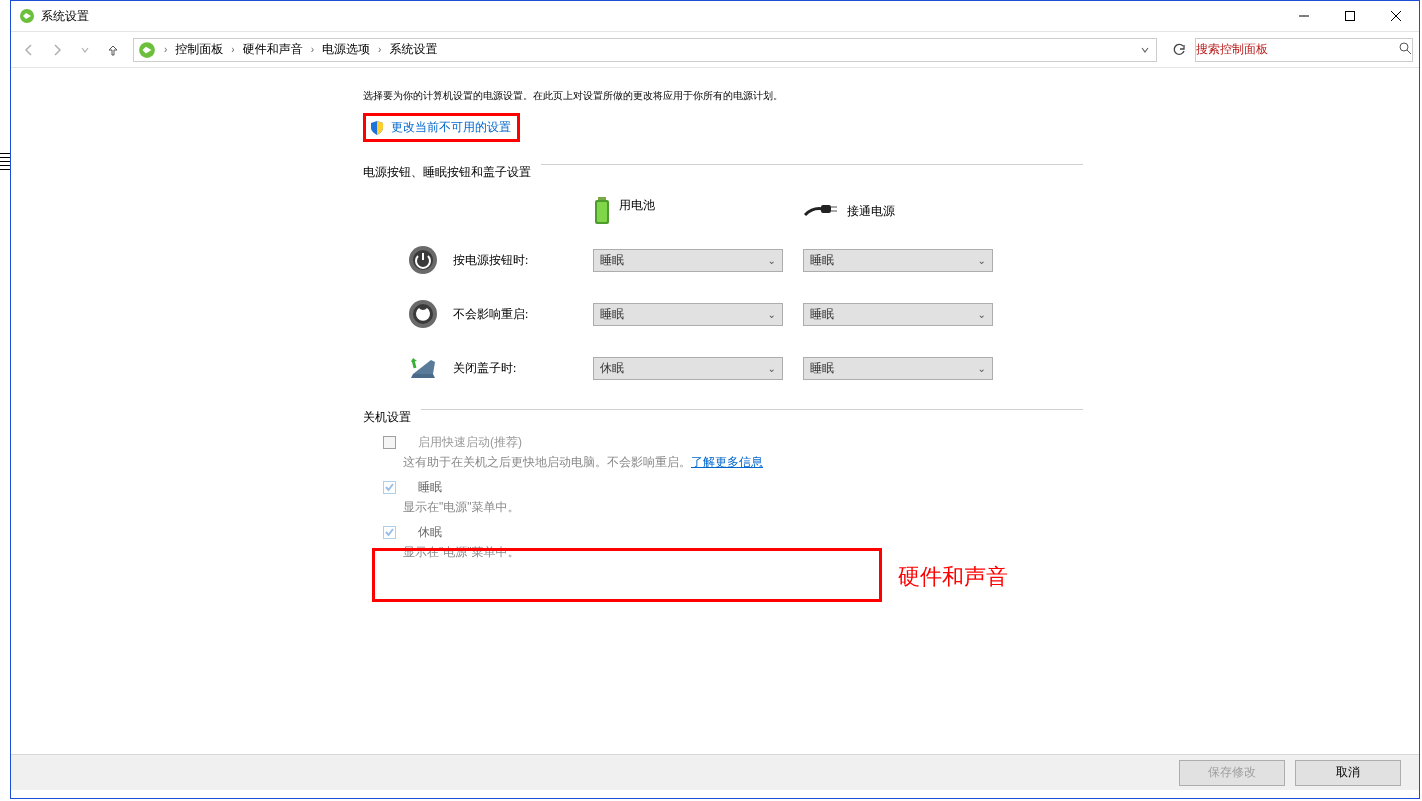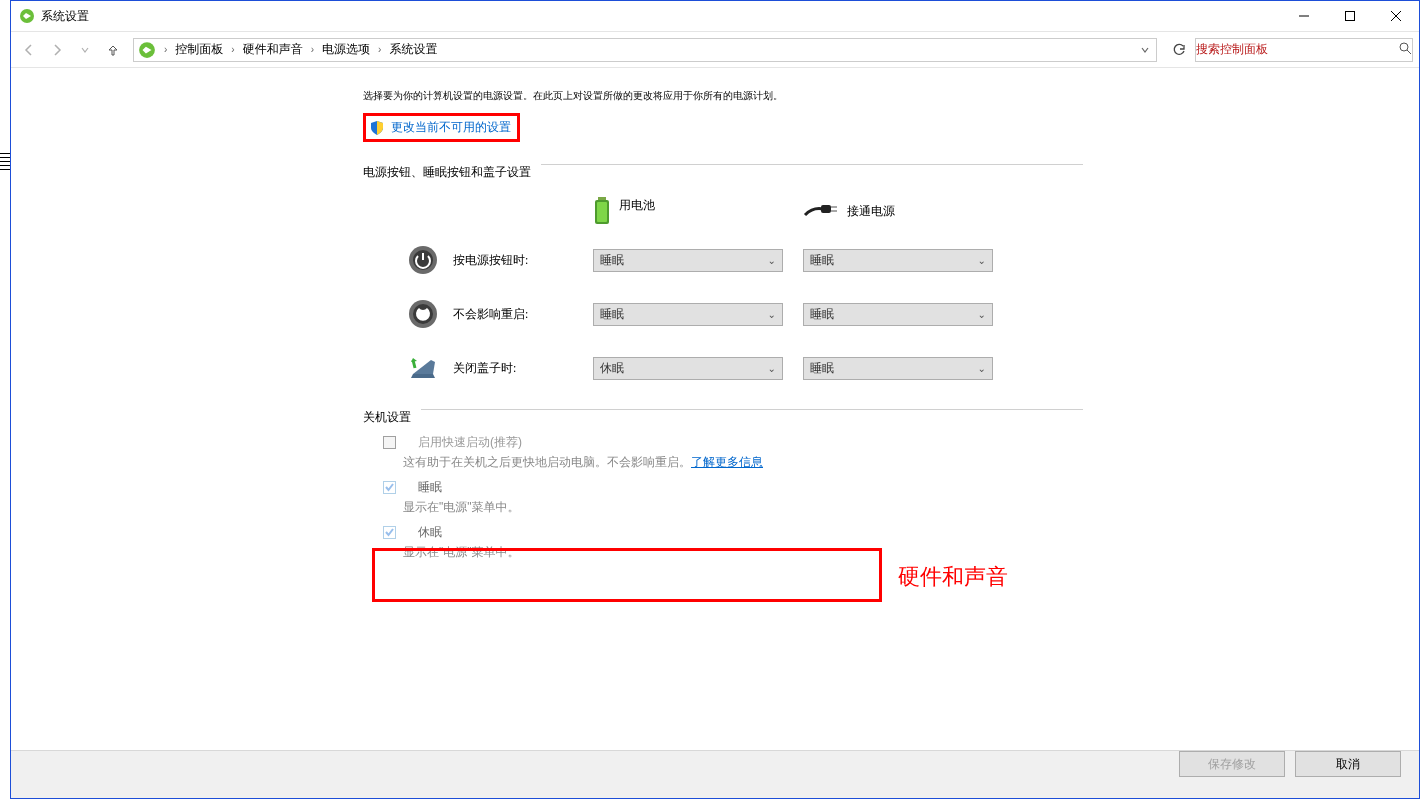--- a/index.html
+++ b/index.html
@@ -49,21 +49,21 @@
 .sd-check { width: 13px; height: 13px; border: 1px solid #a0a0a0; display: inline-flex; align-items: center; justify-content: center; }
 .sd-check.unchecked { background: #f5f5f5; }
 .sd-check.checked-dim { border-color: #b0d0e8; }
 .sd-check.checked-dim svg { opacity: 0.45; }
 .sd-title { color: #999; }
 .sd-title.dark { color: #666; }
 .sd-sub { margin: 3px 0 0 20px; color: #888; }
 .learnmore { color: #0066cc; text-decoration: underline; }
 .redbox1 { position: absolute; border: 3px solid #ff0000; left: 361px; top: 480px; width: 510px; height: 54px; pointer-events: none; }
 .annot { position: absolute; left: 887px; top: 494px; color: #ff0000; font-size: 22px; font-weight: 500; }
-.footer { position: absolute; bottom: 0; left: 0; right: 0; height: 48px; background: #f0f0f0; border-top: 1px solid #d8d8d8; display: flex; justify-content: flex-end; padding-right: 18px; gap: 10px; }
+.footer { position: absolute; bottom: 8px; left: 0; right: 0; height: 36px; background: #f0f0f0; border-top: 1px solid #d8d8d8; display: flex; align-items: center; justify-content: flex-end; padding-right: 18px; gap: 10px; }
 .btn { width: 106px; height: 26px; border: 1px solid #adadad; background: #e1e1e1; display: flex; align-items: center; justify-content: center; }
 .btn.disabled { color: #a0a0a0; }
 .leftedge { position: absolute; left: 0; top: 150px; width: 10px; height: 40px; }
 .leftedge div { height: 1px; background: #000; margin: 3px 0; }
 </style>
 </head>
 <body>
 
 <div class="leftedge">
   <div></div>

